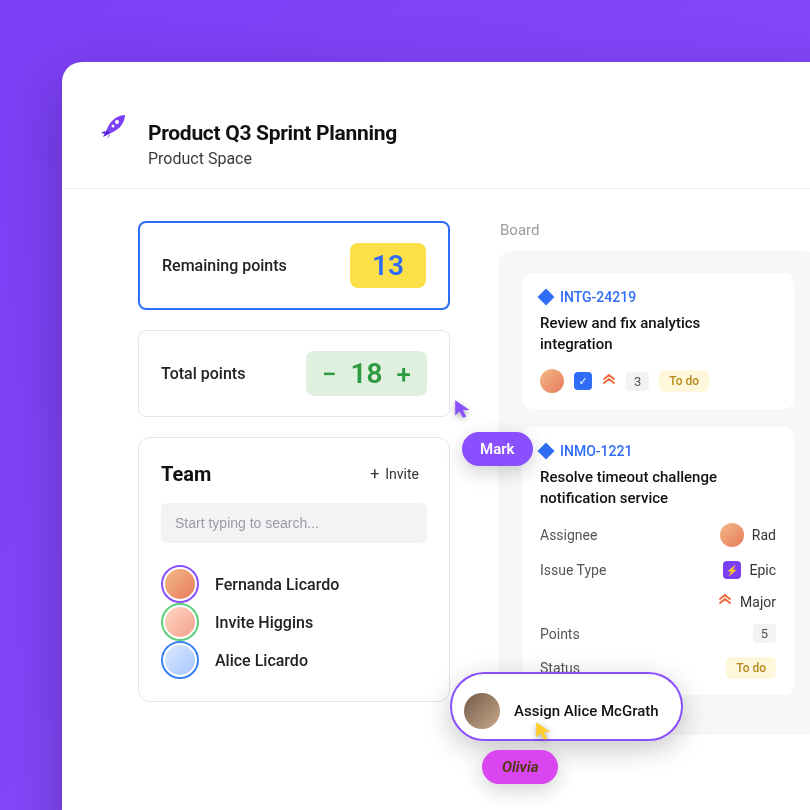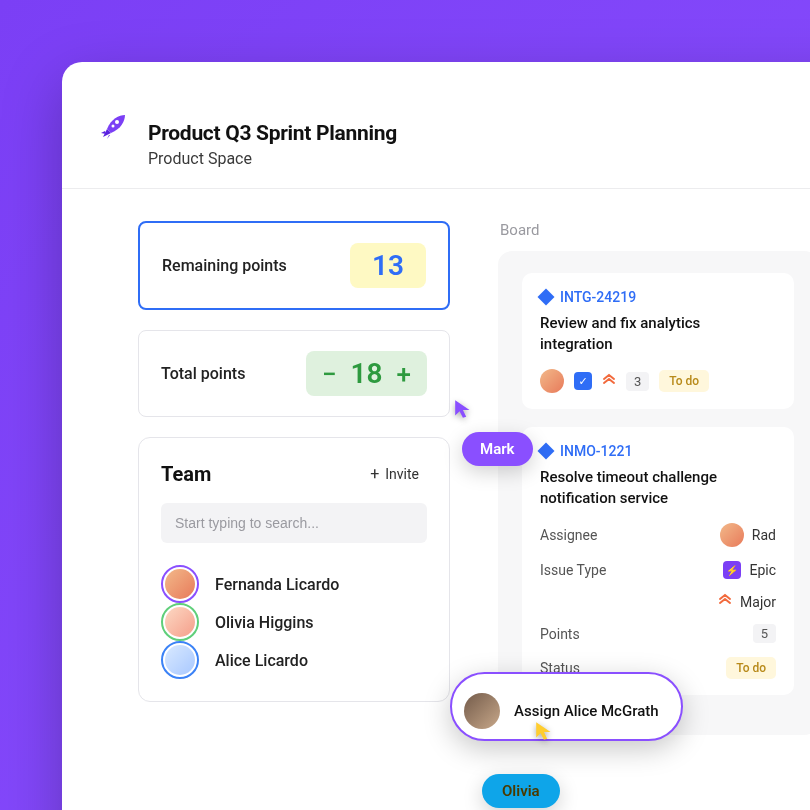--- a/index.html
+++ b/index.html
@@ -48,21 +48,21 @@
     border: 1px solid #e5e5ea;
     border-radius: 8px;
     padding: 20px 22px;
     display: flex;
     align-items: center;
     justify-content: space-between;
   }
   .card.selected { border: 2px solid #2f6df6; }
   .card-label { font-size: 16px; color: #222; font-weight: 500; }
   .value-pill {
-    background: #fef9c3;
+    background: #fde047;
     color: #2f6df6;
     font-size: 28px;
     font-weight: 600;
     border-radius: 8px;
     padding: 6px 22px;
   }
   .stepper {
     background: #dff1de;
     border-radius: 8px;
     display: flex;
@@ -163,21 +163,21 @@
   .pill {
     position: absolute;
     border-radius: 999px;
     padding: 8px 18px;
     font-size: 15px;
     font-weight: 600;
     display: flex; align-items: center; gap: 10px;
     box-shadow: 0 6px 20px rgba(0,0,0,0.18);
   }
   .pill.mark { background: #8a4fff; color: #fff; top: 432px; left: 462px; }
-  .pill.olivia { background: #0ea5e9; color: #4a3a00; top: 774px; left: 482px; padding: 8px 20px; }
+  .pill.olivia { background: #d946ef; color: #4a3a00; top: 750px; left: 482px; padding: 8px 20px; font-style: italic; }
   .assign-pill {
     position: absolute;
     top: 672px; left: 450px;
     background: #fff;
     border: 2px solid #8a4fff;
     border-radius: 999px;
     padding: 19px 22px 10px 12px;
     display: flex; align-items: center; gap: 14px;
     box-shadow: 0 8px 28px rgba(0,0,0,0.22);
   }
@@ -241,21 +241,21 @@
           <div class="team-member">
             <div class="avatar-ring purple">
                 <div class="avatar"></div>
               </div>
             <div class="member-name">Fernanda Licardo</div>
           </div>
           <div class="team-member">
             <div class="avatar-ring green">
                 <div class="avatar a2"></div>
               </div>
-            <div class="member-name">Olivia Higgins</div>
+            <div class="member-name">Invite Higgins</div>
           </div>
           <div class="team-member">
             <div class="avatar-ring blue">
                 <div class="avatar a3"></div>
               </div>
             <div class="member-name">Alice Licardo</div>
           </div>
         </div>
       </div>
 

